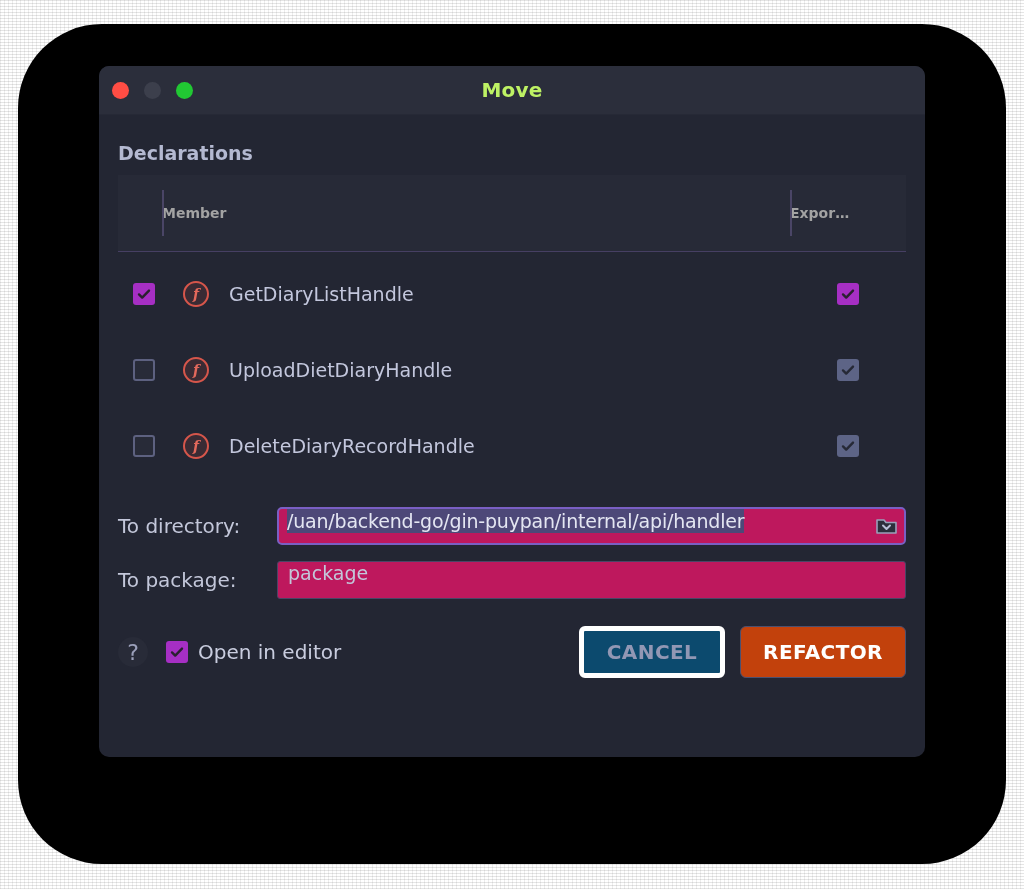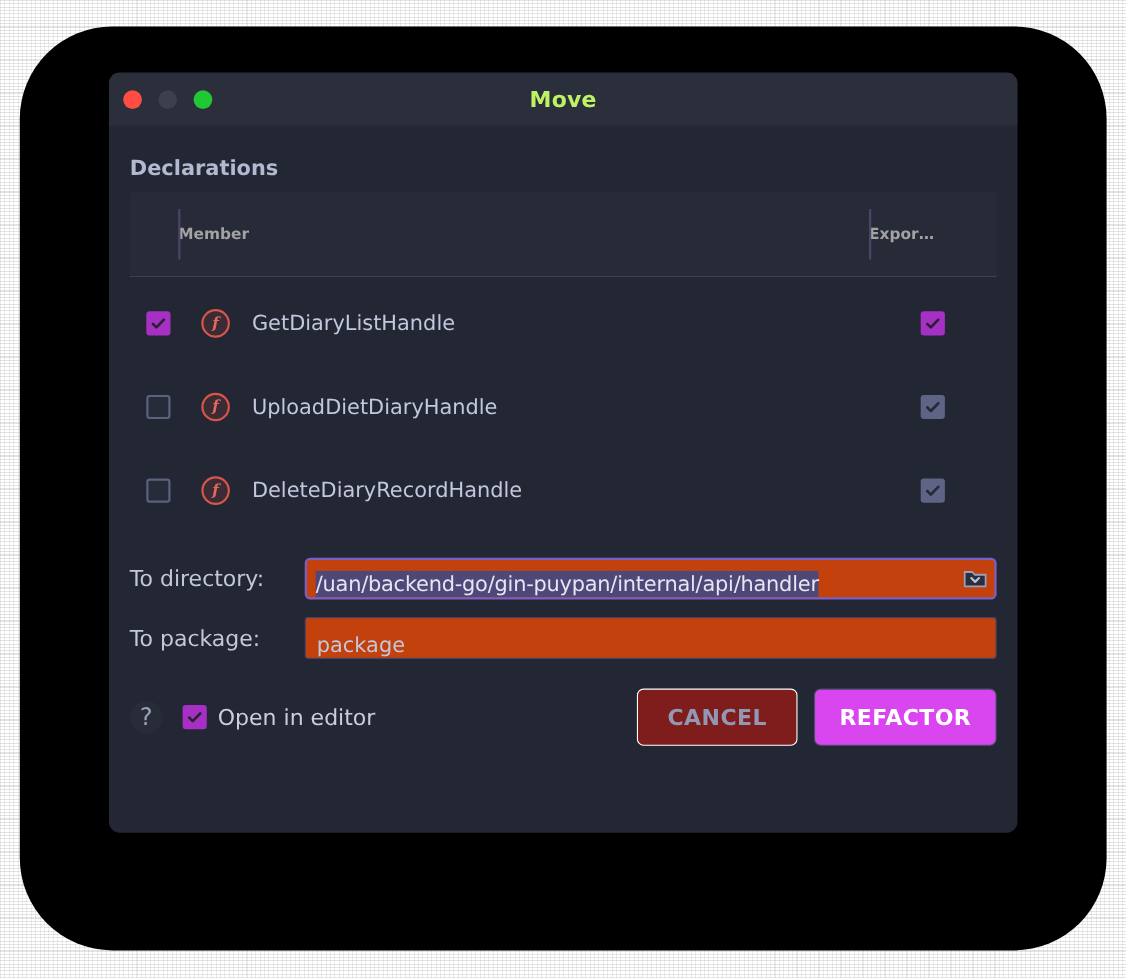--- a/index.html
+++ b/index.html
@@ -216,26 +216,26 @@
     color: #c3c7da;
   }
   .field-wrap {
     position: relative;
     flex: 1;
     height: 38px;
   }
   .field {
     position: absolute;
     inset: 0;
-    background: #c2410c;
+    background: #be185d;
     border: 1px solid #4a4566;
     border-radius: 3px;
     box-sizing: border-box;
     display: flex;
-    align-items: flex-end;
+    align-items: flex-start;
     padding: 0 10px;
     font-size: 19px;
     color: #c3c7da;
     overflow: hidden;
     white-space: nowrap;
   }
   .field.focused {
     border: 2px solid #7a5fc4;
     border-radius: 5px;
     padding: 0 6px 0 8px;
@@ -294,26 +294,26 @@
     min-width: 146px;
     border-radius: 6px;
     display: flex;
     align-items: center;
     justify-content: center;
     font-size: 20px;
     font-weight: bold;
     letter-spacing: 0.4px;
     box-sizing: border-box;
     cursor: pointer;
-    border: 1px solid #ffffff;
-    background: #7f1d1d;
+    border: 5px solid #ffffff;
+    background: #0c4a6e;
     color: #9297b4;
   }
   .btn.primary {
-    background: #d946ef;
+    background: #c2410c;
     border: 1px solid #4b5070;
     color: #ffffff;
     min-width: 166px;
   }
 </style>
 </head>
 <body>
 
 <div id="page">
   <div id="noise"></div>

